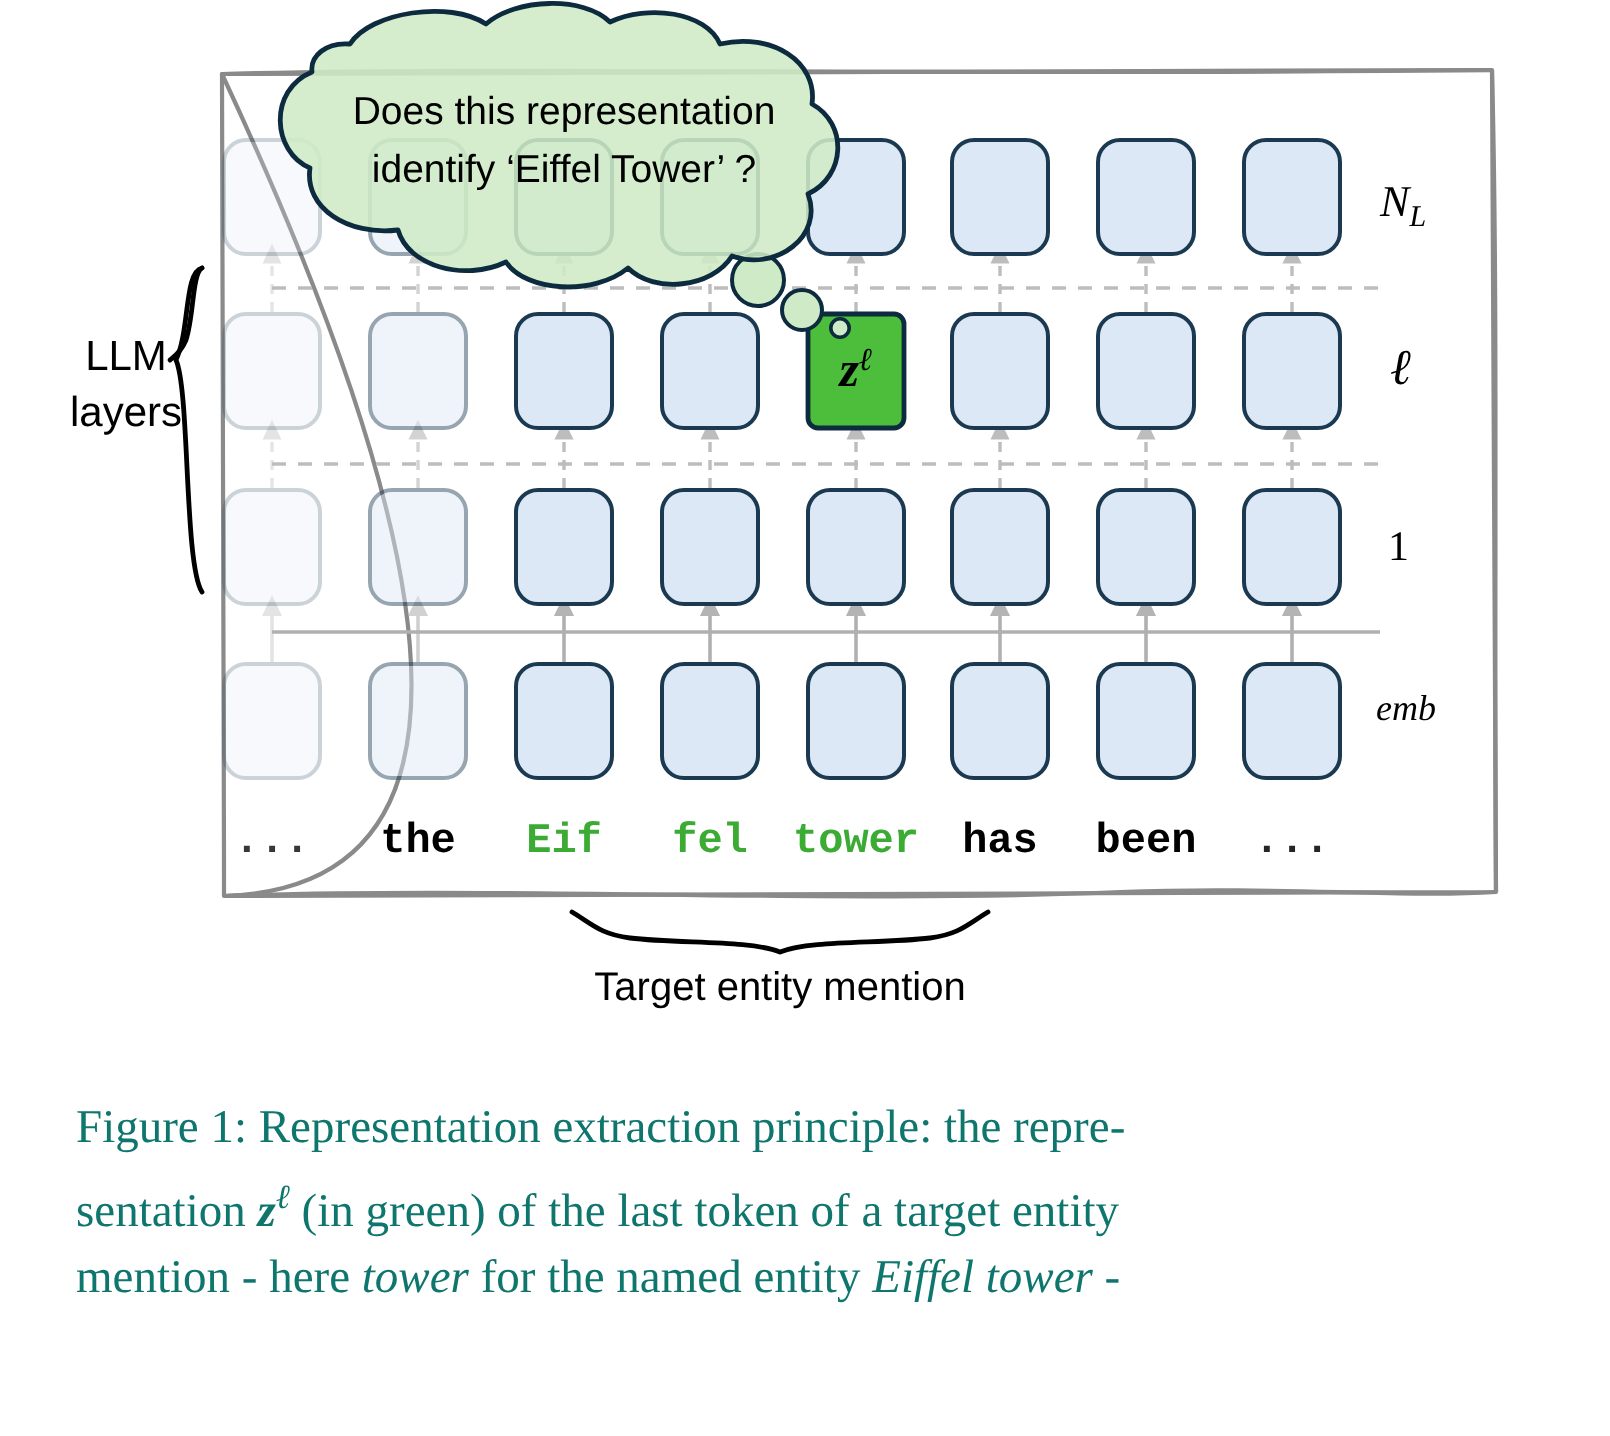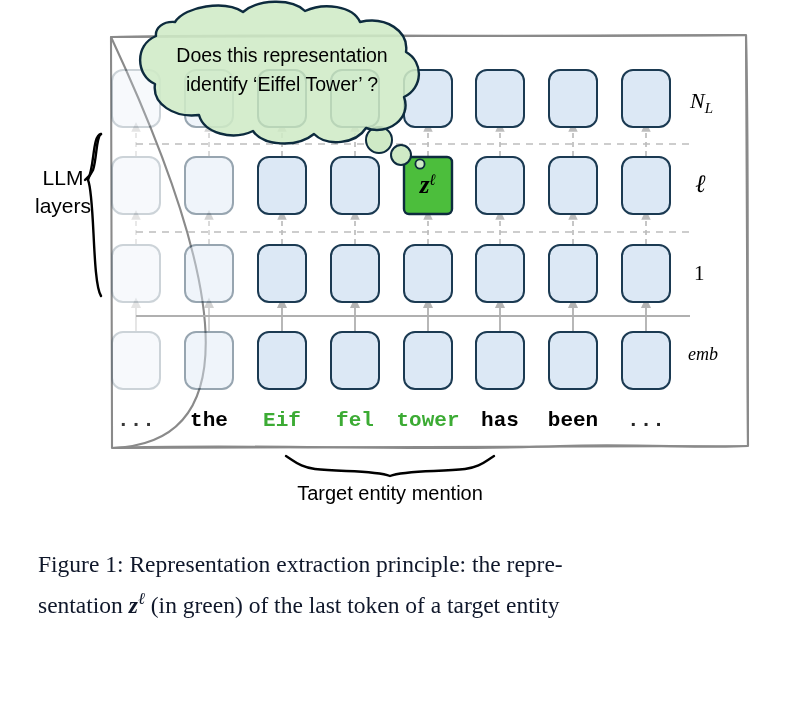--- a/index.html
+++ b/index.html
@@ -11,21 +11,21 @@
     position:relative;
   }
   #figure-root{position:absolute;left:0;top:0;width:805px;height:718px;}
   svg#fig{position:absolute;left:0;top:0;width:805px;height:560px;}
   .cap{
     position:absolute;
     left:38px; top:548px; width:740px;
     font-family:"Liberation Serif", serif;
     font-size:23.5px;
     line-height:33.5px;
-    color:#0f172a;
+    color:#0f766e;
     text-align:left;
   }
   .cap i{font-style:italic;}
   .mathvar{font-family:"Liberation Serif", serif;font-style:italic;}
   .bf{font-weight:bold;}
   .sup{font-size:0.72em;vertical-align:super;}
 </style>
 </head>
 <body>
 
@@ -193,15 +193,16 @@
                C136,76 134,45 156,36
                C155,28 163,21 175,22 Z" fill="#cfeac6" fill-opacity="0.88" stroke="#0d2b3e" stroke-width="2.4" stroke-linejoin="round"></path>
       <text x="282" y="62" text-anchor="middle" font-family="Liberation Sans, sans-serif" font-size="19.5" fill="#000">Does this representation</text>
       <text x="282" y="91" text-anchor="middle" font-family="Liberation Sans, sans-serif" font-size="19.5" fill="#000">identify ‘Eiffel Tower’ ?</text>
     </g>
   </svg>
 
   <div class="cap">
     <div>Figure 1: Representation extraction principle: the repre-</div>
     <div><span>sentation </span><span class="mathvar bf">z</span><span class="mathvar sup">ℓ</span><span> (in green) of the last token of a target entity</span></div>
+    <div><span>mention - here </span><i>tower</i><span> for the named entity </span><i>Eiffel tower</i><span> -</span></div>
   </div>
 
 </div>
 
 </body></html>

